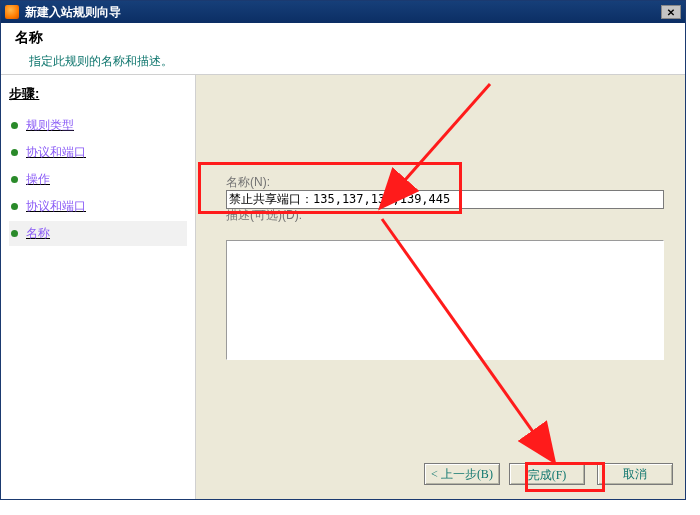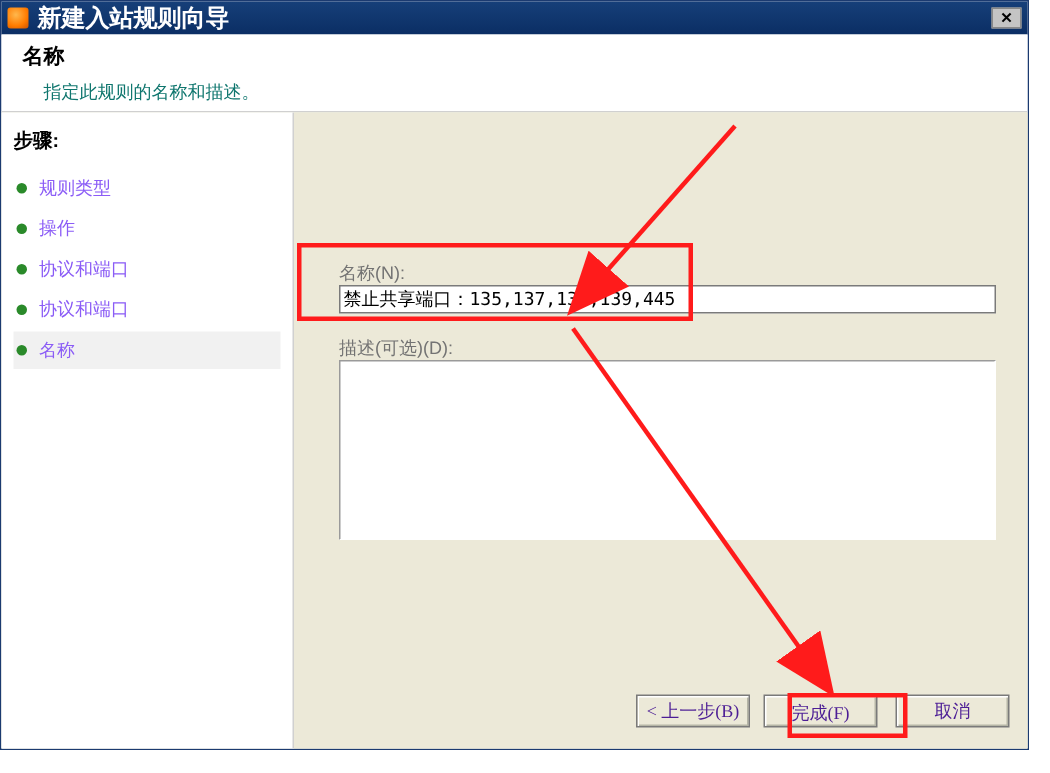--- a/index.html
+++ b/index.html
@@ -12,68 +12,68 @@
     
     .titlebar {
       height: 22px; background: linear-gradient(#163f79, #0b2e64);
       color: #fff; display: flex; align-items: center; padding: 0 4px;
     }
     .titlebar .icon {
       width: 14px; height: 14px; margin-right: 6px;
       background: radial-gradient(circle at 40% 35%, #ffb84d 0%, #ff7b00 60%, #cc5200 100%);
       border-radius: 2px;
     }
-    .titlebar .title { flex: 1; font-size: 16px; font-weight: bold; }
+    .titlebar .title { flex: 1; font-size: 12px; font-weight: bold; }
     .titlebar .close {
       width: 20px; height: 14px; background: #c4c4c4; color: #000;
       display: flex; align-items: center; justify-content: center;
       font-family: Arial; font-size: 10px; font-weight: bold;
       border: 1px solid #888;
     }
     
     .header {
       height: 52px; background: #fff; padding: 6px 14px; border-bottom: 1px solid #d0d0d0;
     }
     .header .h-title { font-size: 14px; font-weight: bold; color: #000; margin-bottom: 6px; }
     .header .h-sub { font-size: 12px; color: #0f766e; padding-left: 14px; }
     
     .body { display: flex; height: calc(100% - 22px - 52px); background: #ece9d8; }
     .sidebar {
-      width: 195px; background: #fff; padding: 10px 8px; border-right: 1px solid #d0d0d0;
+      width: 195px; background: #fff; padding: 10px 8px; border-right: 1px solid #d0d0d0; text-decoration: underline;
     }
     .sidebar .steps-title { font-weight: bold; font-size: 13px; margin-bottom: 10px; color: #000; }
     .step {
       display: flex; align-items: center; padding: 4px 2px 4px 2px; margin-bottom: 2px;
       color: #8b5cf6; cursor: default;
     }
     .step .bullet {
       width: 7px; height: 7px; background: #2a8a2a; border-radius: 50%; margin-right: 8px;
     }
     .step.current { background: #f1f1f1; }
     .content {
       flex: 1; position: relative; background: #ece9d8;
     }
     .label { position: absolute; font-size: 12px; color: #737373; }
     .name-label { left: 30px; top: 99px; }
     .textinput {
       position: absolute; left: 30px; top: 115px; width: 438px; height: 19px;
       border: 1px solid #7a7a7a; background: #fff; font-family: "SimSun", monospace;
       font-size: 12px; padding: 1px 2px; outline: none;
     }
-    .desc-label { left: 30px; top: 149px; text-align: center; }
+    .desc-label { left: 30px; top: 132px; text-align: center; }
     .textarea {
       position: absolute; left: 30px; top: 165px; width: 438px; height: 120px;
       border: 1px solid #fff; border-top-color: #9a9a9a; border-left-color: #9a9a9a;
       background: #fff; font-family: "SimSun"; font-size: 12px; padding: 2px; resize: none; outline: none;
     }
     
     .btn {
       position: absolute; height: 22px; width: 76px; bottom: 14px;
       background: #ece9d8; border: 1px solid #7a7a7a;
-      font-family: "SimSun", Tahoma; font-size: 12px; color: #4c1d95;
+      font-family: "SimSun", Tahoma; font-size: 12px; color: #0f766e;
       display: flex; align-items: center; justify-content: center;
       box-shadow: inset 1px 1px 0 #fff, inset -1px -1px 0 #b5b5a6;
     }
     .btn-back { right: 185px; }
     .btn-finish { right: 100px; align-items: flex-end; }
     .btn-cancel { right: 12px; margin-top: 35px; }
     
     .highlight { position: absolute; border: 3px solid #ff1b1b; pointer-events: none; }
     .hl1 { left: 198px; top: 162px; width: 264px; height: 52px; }
     .hl2 { left: 525px; top: 462px; width: 80px; height: 30px; }
@@ -105,25 +105,25 @@
     <div class="body">
 
       <div class="sidebar">
         <div class="steps-title">步骤:</div>
         <div class="step">
           <div class="bullet"></div>
           <span>规则类型</span>
         </div>
         <div class="step">
           <div class="bullet"></div>
-          <span>操作</span>
+          <span>协议和端口</span>
         </div>
         <div class="step">
           <div class="bullet"></div>
-          <span>协议和端口</span>
+          <span>操作</span>
         </div>
         <div class="step">
           <div class="bullet"></div>
           <span>协议和端口</span>
         </div>
         <div class="step current">
           <div class="bullet"></div>
           <span>名称</span>
         </div>
       </div>

